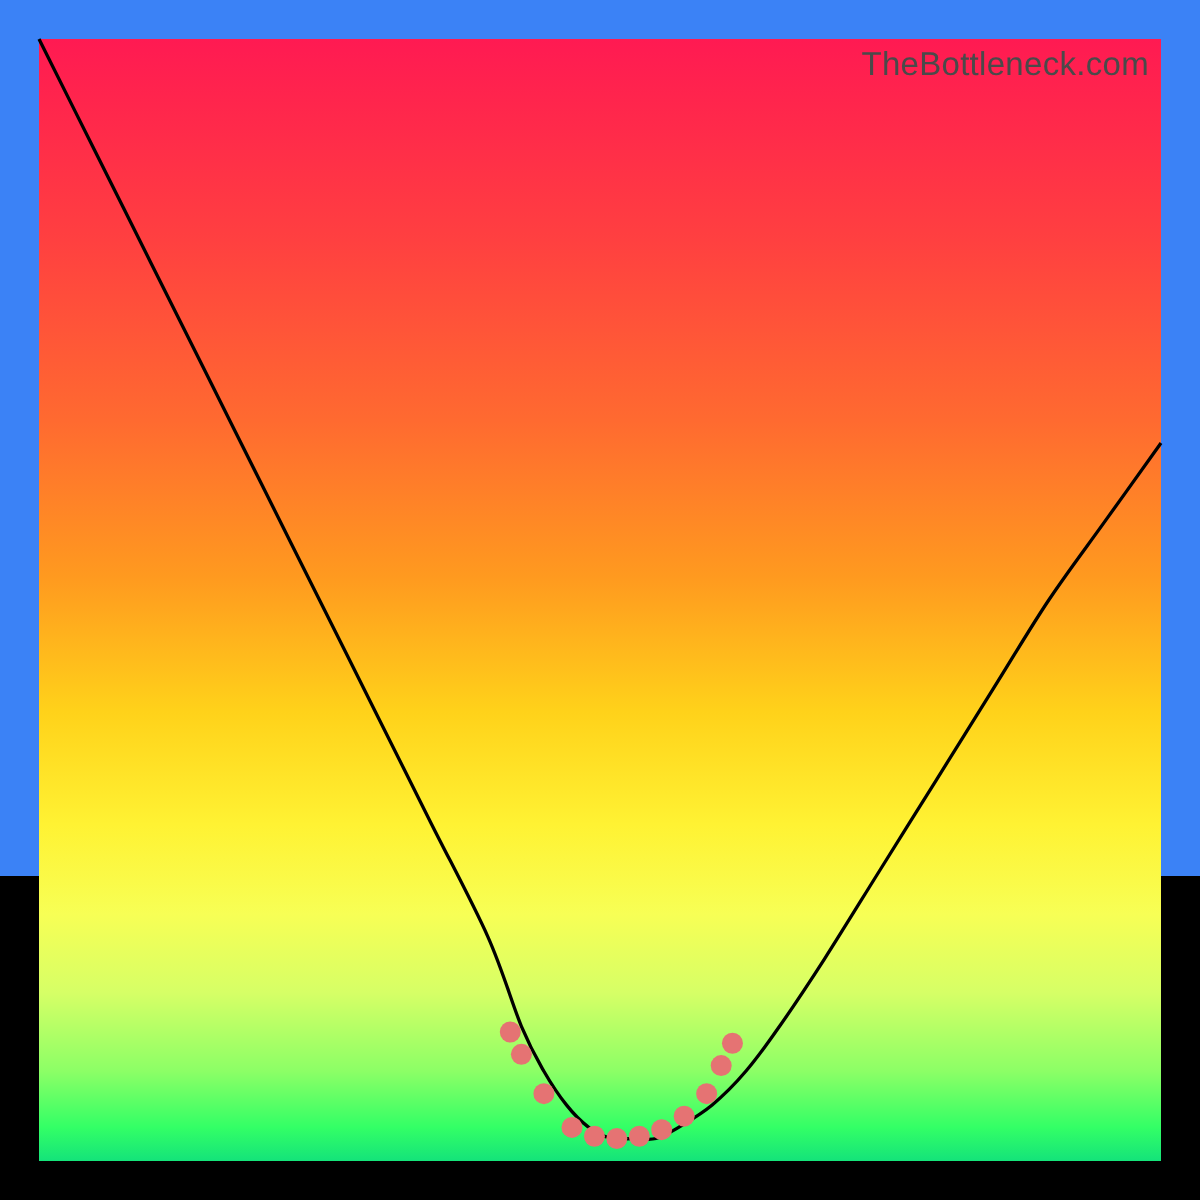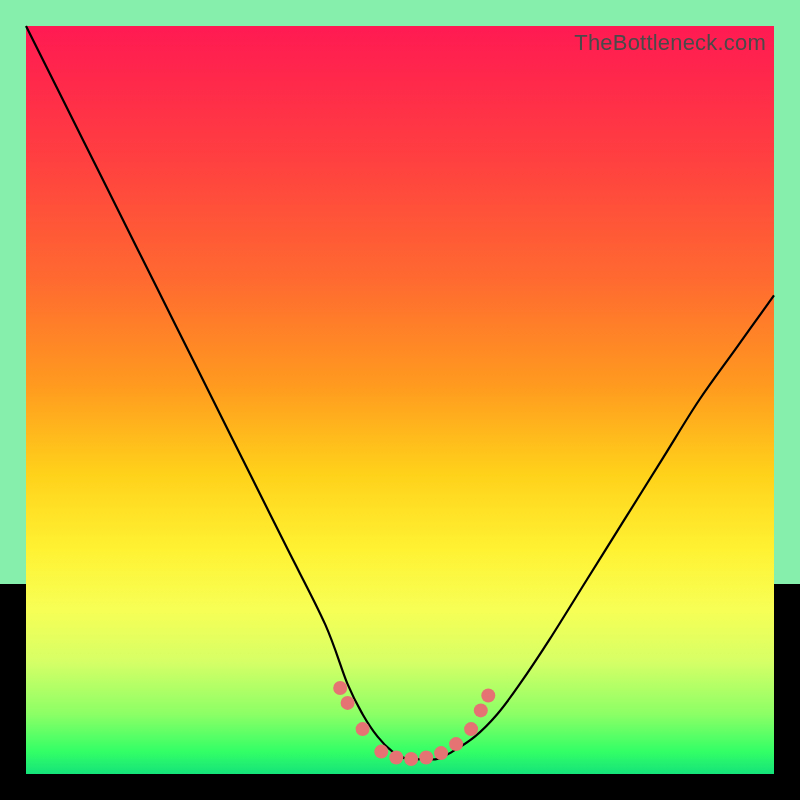--- a/index.html
+++ b/index.html
@@ -9,21 +9,21 @@
     height: 800px;
     background: #000;
     overflow: hidden;
     font-family: Arial, Helvetica, sans-serif;
   }
   .frame {
     position: absolute;
     inset: 0;
     width: 800px;
     height: 584px;
-    background: #86efac;
+    background: #3b82f6;
   }
   .plot {
     position: absolute;
     left: 26px;
     top: 26px;
     width: 748px;
     height: 748px;
     
     background: linear-gradient(
       to bottom,

